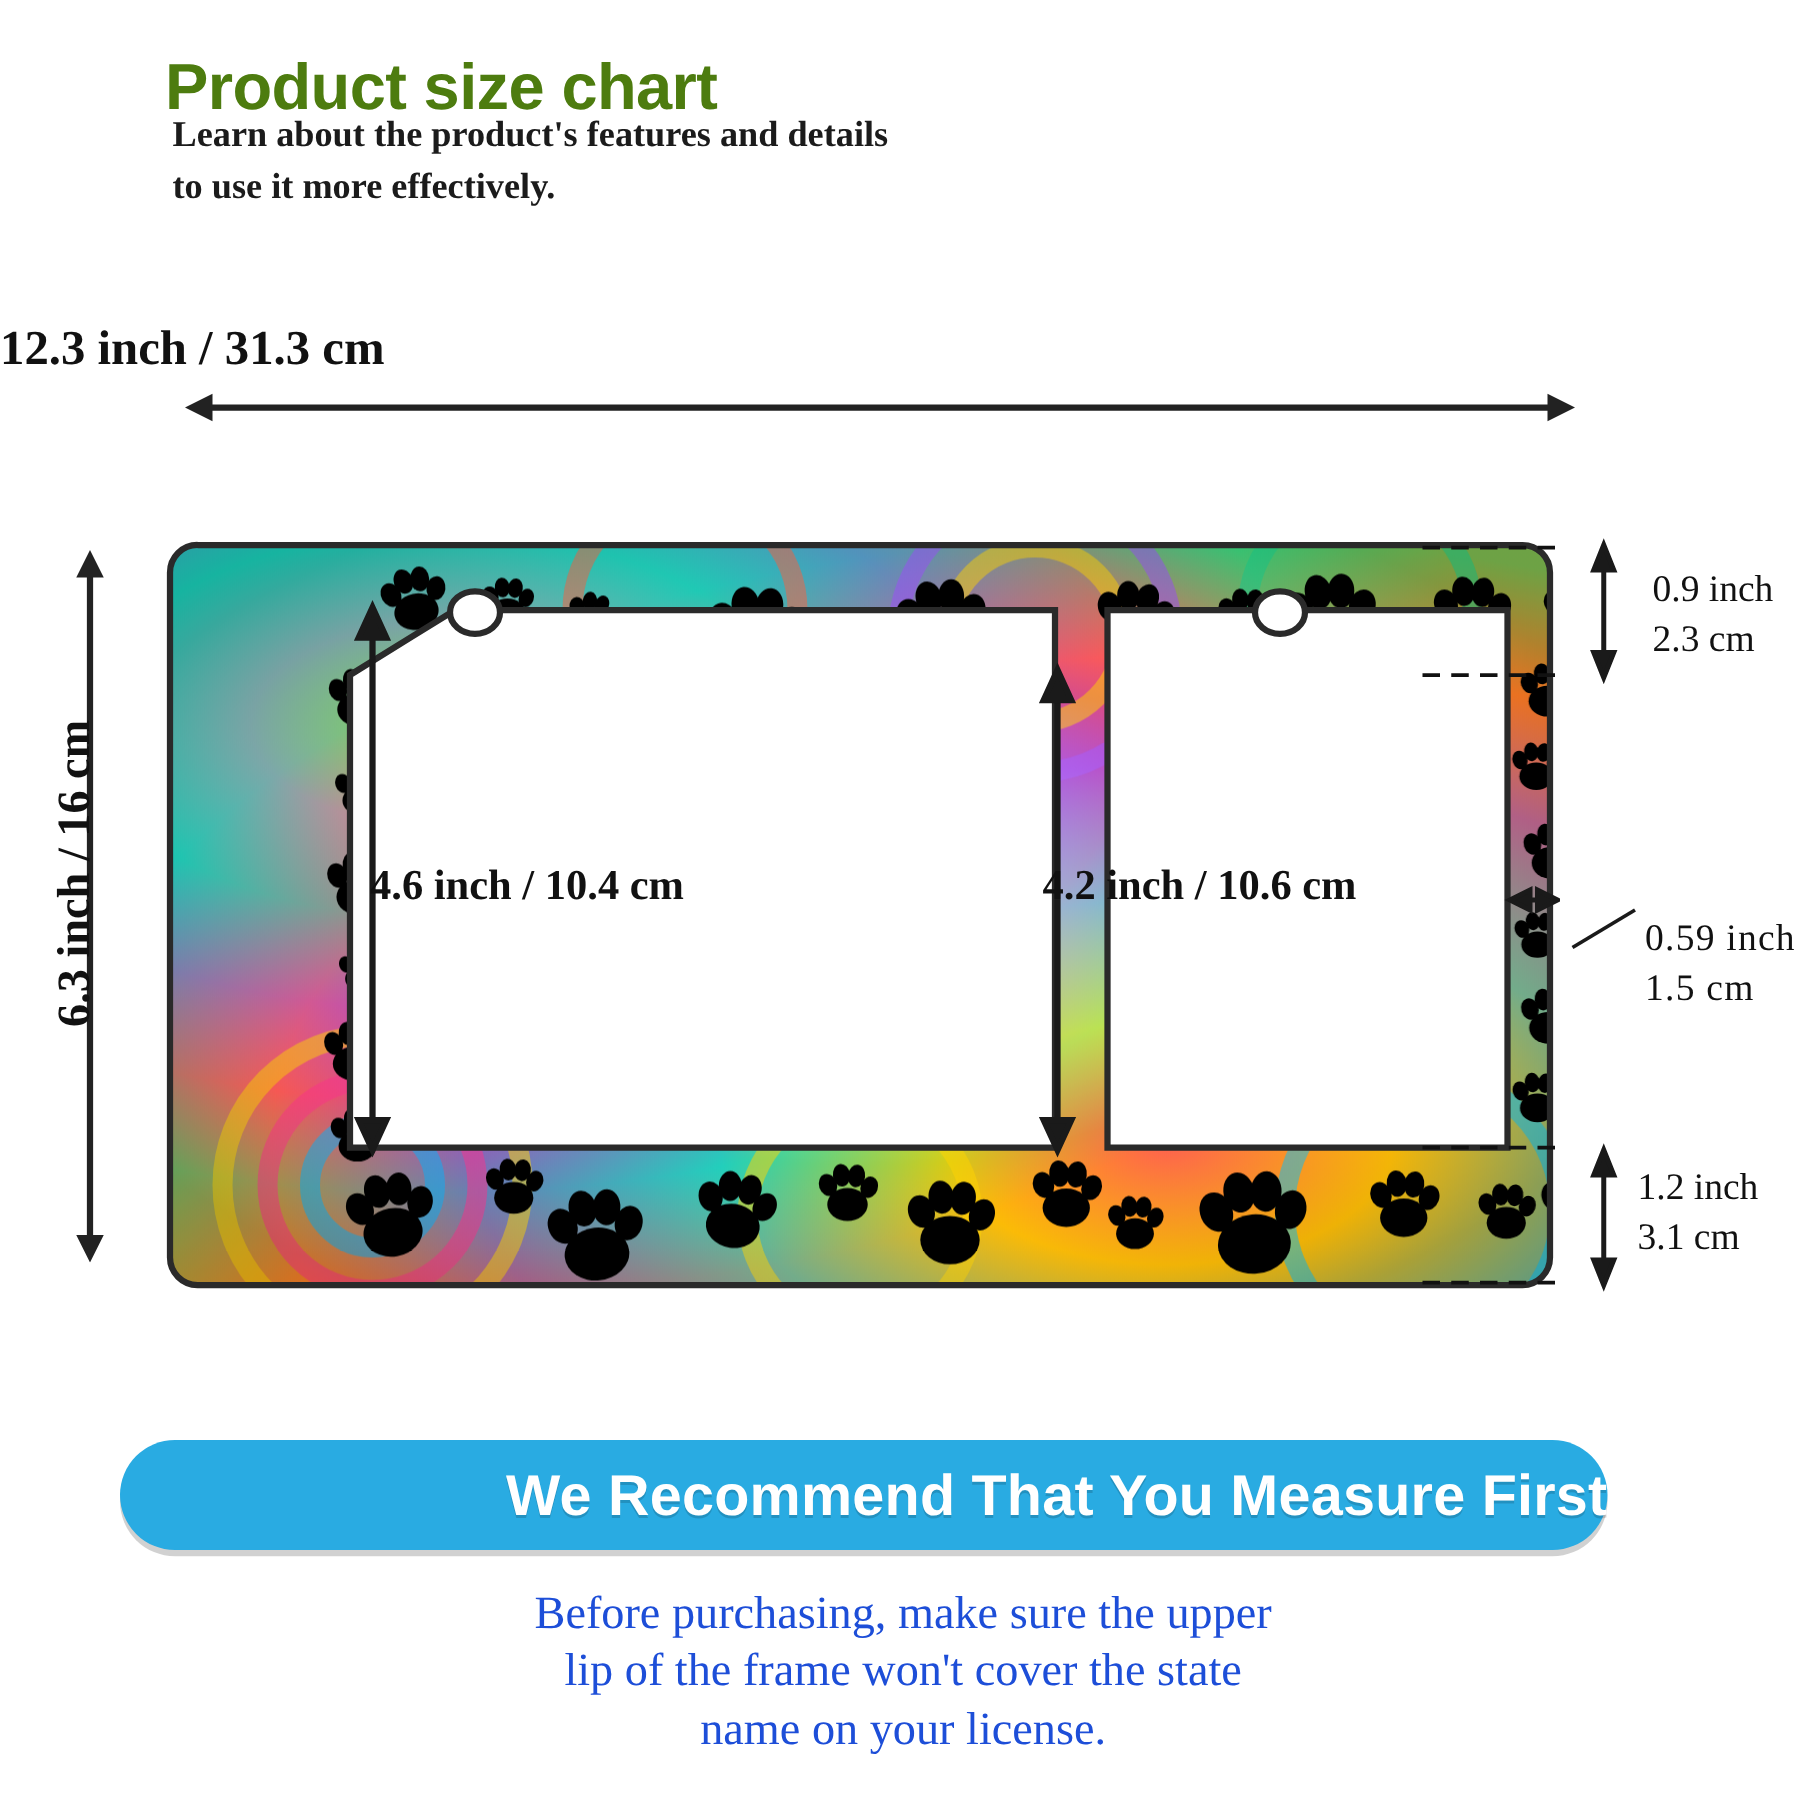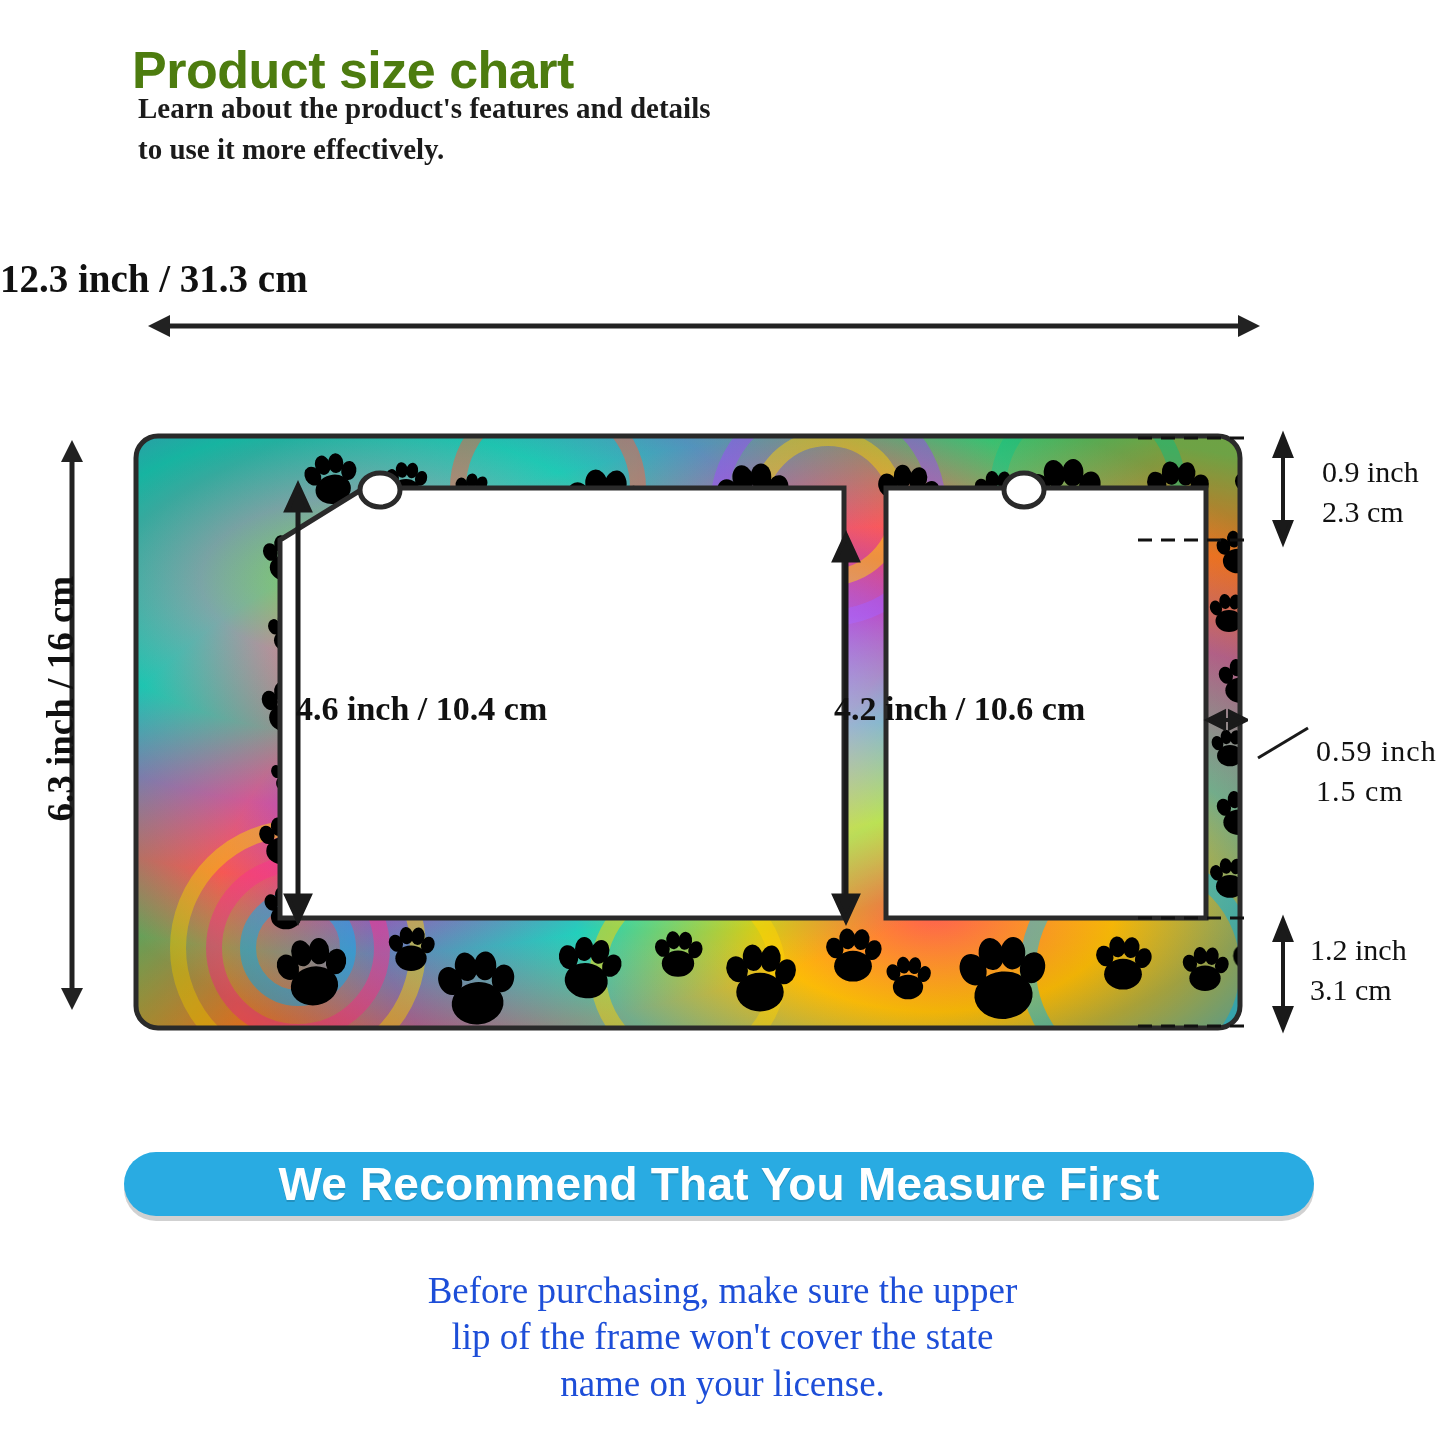--- a/index.html
+++ b/index.html
@@ -79,25 +79,25 @@
     color:#111;
     white-space:pre-line;
     font-weight:normal;
   }
   .lbl-09{left:1310px;top:452px;margin-left:12px;}
   .lbl-059{left:1298px;top:731px;letter-spacing:1px;margin-left:18px;}
   .lbl-12{left:1310px;top:930px;}
 
   
   .banner{
-    position:absolute;left:124px;top:1152px;width:1190px;height:64px;
+    position:absolute;left:96px;top:1152px;width:1190px;height:88px;
     background:#29abe2;
     border-radius:44px;
     box-shadow:0 5px 0 rgba(0,0,0,0.18);
-    display:flex;align-items:center;justify-content:center;
+    display:flex;align-items:center;justify-content:flex-end;
   }
   .banner-text{
     font-family:"Liberation Sans", sans-serif;
     font-weight:bold;font-size:46px;color:#ffffff;
     letter-spacing:0.2px;
     text-shadow:0 2px 0 rgba(0,0,0,0.15);
     white-space:nowrap;
   }
 
   .footnote{

